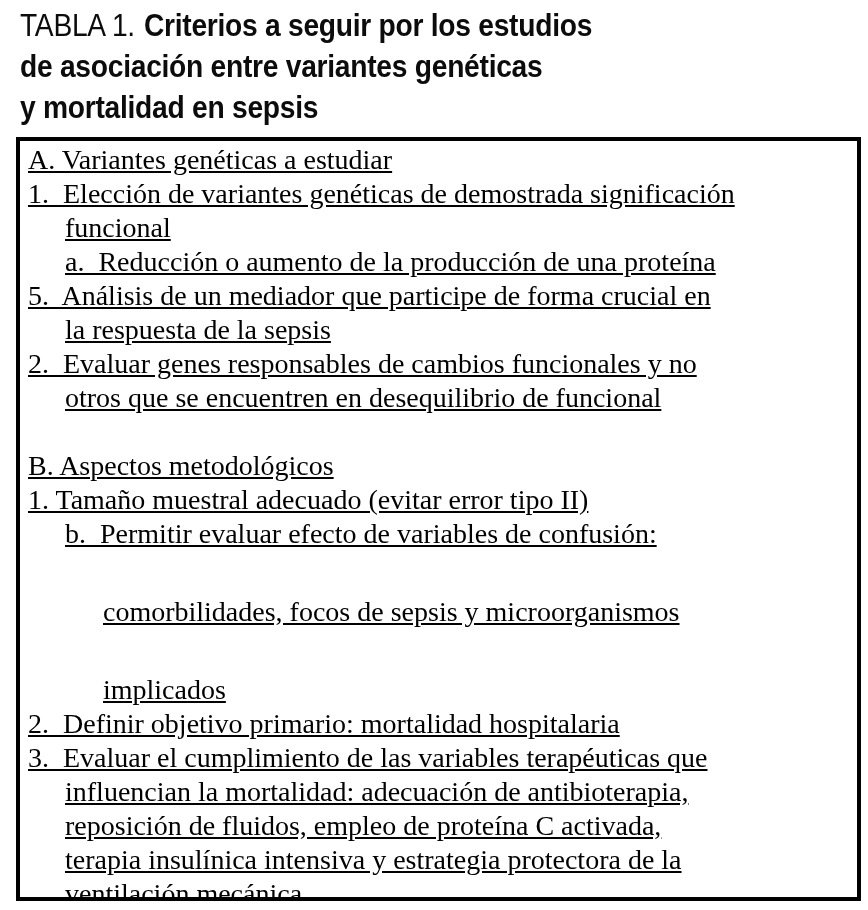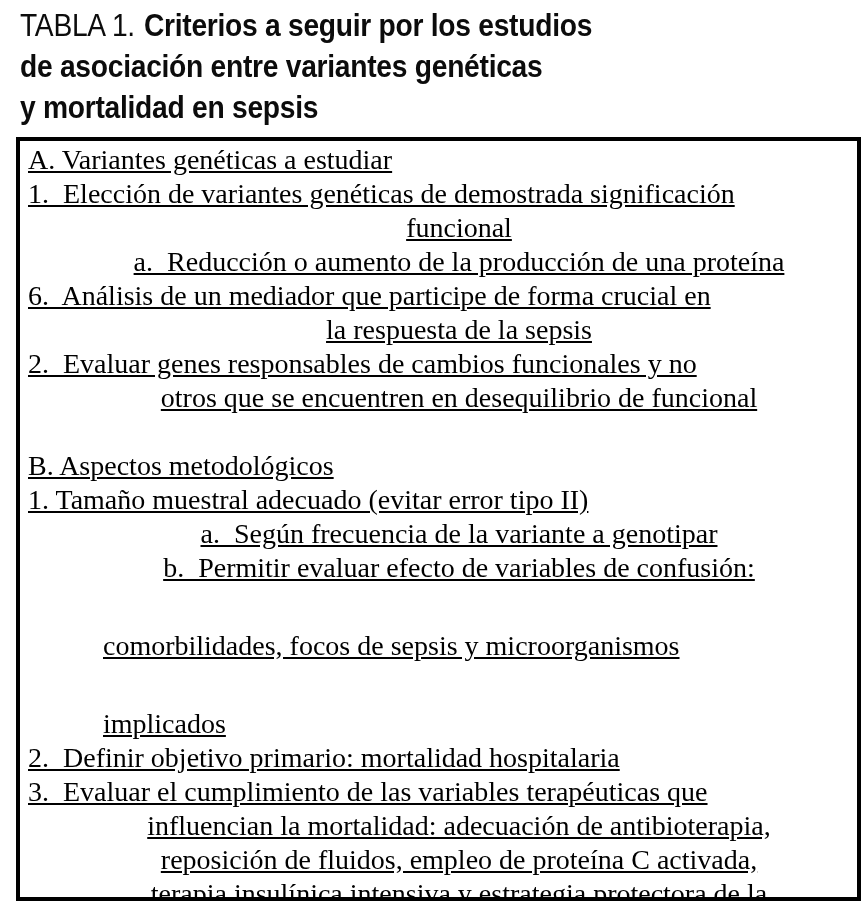--- a/index.html
+++ b/index.html
@@ -46,43 +46,42 @@
     line-height: 34px;
     color: #000000;
     overflow: hidden;
     text-decoration: underline;
   }
   .ln {
     white-space: pre;
     min-height: 34px;
   }
   .i0 { padding-left: 0; }
-  .i1 { padding-left: 37px; text-align: center; }
+  .i1 { padding-left: 37px; }
   .i2 { padding-left: 75px; margin-top: 44px; }
 </style>
 </head>
 <body>
 
 <div class="page">
 
   <h1 class="table-title"><span class="title-label">TABLA 1.</span><span>Criterios a seguir por los estudios</span><br><span>de asociación entre variantes genéticas</span><br><span>y mortalidad en sepsis</span></h1>
 
   <div class="criteria-box">
     <div class="ln i0">A. Variantes genéticas a estudiar</div>
     <div class="ln i0">1.  Elección de variantes genéticas de demostrada significación</div>
     <div class="ln i1">funcional</div>
     <div class="ln i1">a.  Reducción o aumento de la producción de una proteína</div>
-    <div class="ln i0">6.  Análisis de un mediador que participe de forma crucial en</div>
+    <div class="ln i0">5.  Análisis de un mediador que participe de forma crucial en</div>
     <div class="ln i1">la respuesta de la sepsis</div>
     <div class="ln i0">2.  Evaluar genes responsables de cambios funcionales y no</div>
     <div class="ln i1">otros que se encuentren en desequilibrio de funcional</div>
     <div class="ln i0"></div>
     <div class="ln i0">B. Aspectos metodológicos</div>
     <div class="ln i0">1. Tamaño muestral adecuado (evitar error tipo II)</div>
-    <div class="ln i1">a.  Según frecuencia de la variante a genotipar</div>
     <div class="ln i1">b.  Permitir evaluar efecto de variables de confusión:</div>
     <div class="ln i2">comorbilidades, focos de sepsis y microorganismos</div>
     <div class="ln i2">implicados</div>
     <div class="ln i0">2.  Definir objetivo primario: mortalidad hospitalaria</div>
     <div class="ln i0">3.  Evaluar el cumplimiento de las variables terapéuticas que</div>
     <div class="ln i1">influencian la mortalidad: adecuación de antibioterapia,</div>
     <div class="ln i1">reposición de fluidos, empleo de proteína C activada,</div>
     <div class="ln i1">terapia insulínica intensiva y estrategia protectora de la</div>
     <div class="ln i1">ventilación mecánica</div>
   </div>

